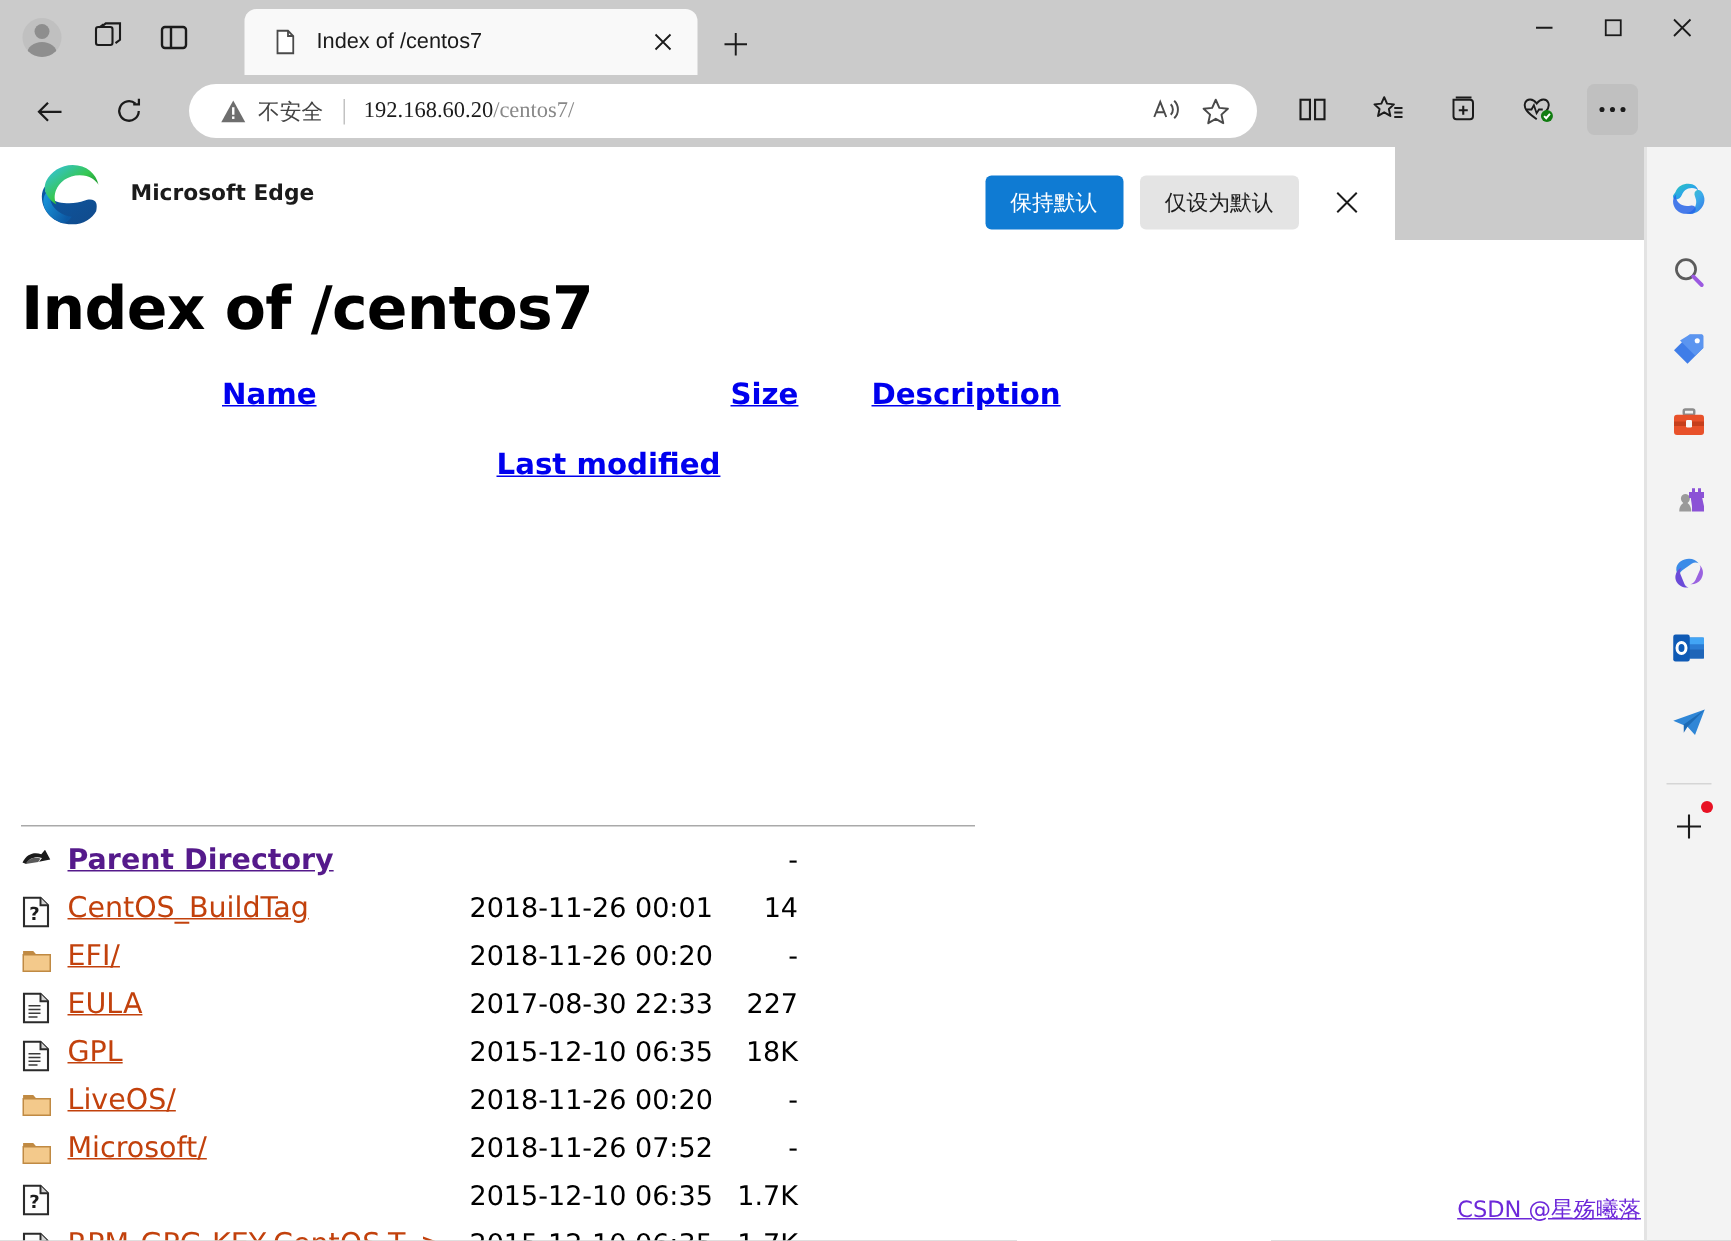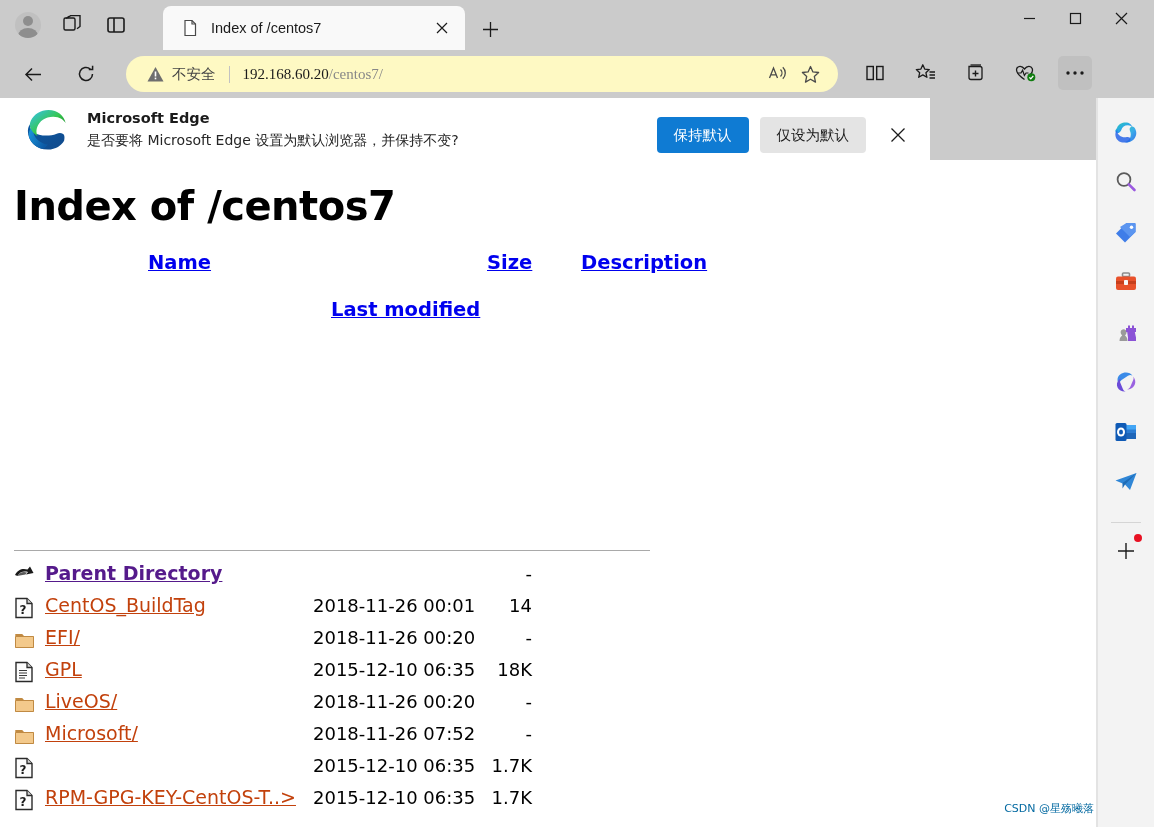--- a/index.html
+++ b/index.html
@@ -65,21 +65,21 @@
     position: absolute; top: 50px; left: 0; width: 1154px; height: 48px;
     background: #cbcbcb; display: flex; align-items: center;
   }
   .tbar-btn {
     width: 34px; height: 34px; border-radius: 5px; margin-left: 6px;
     display: flex; align-items: center; justify-content: center; cursor: pointer;
     flex: none;
   }
   .omnibox {
     position: absolute; left: 126px; top: 56px; width: 712px; height: 36px;
-    background: #fef9c3; border-radius: 18px; display: flex; align-items: center;
+    background: #ffffff; border-radius: 18px; display: flex; align-items: center;
     padding: 0 8px; cursor: text;
   }
   .warn-tri { width: 17px; height: 17px; margin-left: 13px; flex: none; }
   .insecure-label {
     font-size: 14.5px; color: #444; margin-left: 8px; white-space: nowrap;
     font-family: "DejaVu Sans", sans-serif;
   }
   .om-divider { width: 1px; height: 17px; background: #c2c2c2; margin: 0 13px; }
   .url-text { font-size: 15px; color: #1b1b1b; white-space: nowrap; font-family: Liberation Serif, serif; }
   .url-path { color: #888; }
@@ -175,22 +175,22 @@
     width: 40px; height: 40px; margin-bottom: 10px; border-radius: 6px;
     display: flex; align-items: center; justify-content: center; cursor: pointer;
     position: relative;
   }
   .sb-sep { width: 30px; height: 1px; background: #d5d5d5; margin: 10px 0 8px; }
   .sb-dot {
     position: absolute; top: 3px; right: 4px; width: 8px; height: 8px;
     border-radius: 50%; background: #e81123;
   }
   .watermark {
-    position: absolute; right: 60px; bottom: 11px; font-size: 11px; color: #0369a1;
-    font-family: "DejaVu Sans", sans-serif; white-space: nowrap;
+    position: absolute; right: 60px; bottom: 11px; font-size: 15px; color: #6d28d9;
+    font-family: "DejaVu Sans", sans-serif; white-space: nowrap; text-decoration: underline;
   }
   .edge-rail {
     position: absolute; top: 98px; right: 56px; width: 2px; height: 729px;
     background: #e3e3e3;
   }
 </style>
 </head>
 <body>
 
 <div id="app">
@@ -346,21 +346,20 @@
             <stop offset="0.5" stop-color="#36c752"></stop>
           <stop offset="1" stop-color="#0b6a0b"></stop>
         </linearGradient>
       </defs>
       <path d="M43 35.5 c-2.6 4.8 -8.5 9 -16.5 9 C14.5 44.5 6 36 6 25.5 c0 -3 1 -5.5 2.4 -7.2 c-0.5 2 0 5.6 3.4 8.4 c5.5 4.5 17.5 4 23 1.8 c4.5 -1.8 7.4 -0.5 8.2 1.4 c0.6 1.4 0.4 3.6 0 5.6 z" fill="url(#eg1)"></path>
       <path d="M20 43.6 c-4.6 -1.4 -8.5 -4.3 -11 -8.2 c-3 -4.8 -2.3 -10 0.4 -13 c1.8 -2 4.6 -3 7 -2.7 c-1.6 0.6 -3 1.8 -3.8 3.4 c-2.4 4.6 0.7 9.6 4.4 12.4 c3 2.3 6.8 3.6 9.3 3.8 c-1.7 2.8 -4 4.3 -6.3 4.3 z" fill="url(#eg2)"></path>
       <path d="M9 15 C12 8.6 19 4 27 4 c9.5 0 16 6 17.6 13.5 c-1.8 -3 -6 -6.5 -12.8 -6.5 c-8 0 -14.3 4.6 -16.4 11 c-1.4 4.2 -0.2 7.6 0.6 9 C12 28.5 8 24 8 19.5 c0 -1.6 0.4 -3.2 1 -4.5 z" fill="url(#eg3)"></path>
     </svg>
     <div class="banner-txt">
       <div class="banner-title">Microsoft Edge</div>
-      <div class="banner-sub">是否要将 Microsoft Edge 设置为默认浏览器，并保持不变?</div>
     </div>
     <div class="banner-actions">
       <button class="btn-primary">保持默认</button>
       <button class="btn-secondary">仅设为默认</button>
       <div class="banner-close">
         <svg width="16" height="16" viewBox="0 0 16 16">
           <path d="M1.5 1.5 L14.5 14.5 M14.5 1.5 L1.5 14.5" stroke="#1b1b1b" stroke-width="1.3"></path>
         </svg>
       </div>
     </div>
@@ -399,20 +398,30 @@
           </div>
           <div class="row">
             <span class="row-icon"><svg viewBox="0 0 21 22">
                 <path d="M1.5 5 h6.5 l1.8 2 h9.7 v12 h-18 z" fill="#d79b50"></path>
                 <path d="M1.5 7.5 h18 v11 h-18 z" fill="#f3c98b" stroke="#c08a43" stroke-width="1"></path>
                 <path d="M1.5 5 h6.5 l1.8 2 h-8.3 z" fill="#c08a43"></path>
               </svg></span>
             <a class="row-name">EFI/</a>
             <span class="row-mod">2018-11-26 00:20</span>
             <span class="row-size">-</span>
+          </div>
+          <div class="row">
+            <span class="row-icon"><svg viewBox="0 0 21 22">
+                <path d="M2 1.5 h11 l5 5 v14 h-16 z" fill="#fdfdfd" stroke="#2a2a2a" stroke-width="1.4"></path>
+                <path d="M13 1.5 v5 h5" fill="#d4d4d4" stroke="#2a2a2a" stroke-width="1.3"></path>
+                <path d="M5 9.5 h8 M5 12 h8 M5 14.5 h8 M5 17 h6" stroke="#3a3a3a" stroke-width="1.1"></path>
+              </svg></span>
+            <a class="row-name">EULA</a>
+            <span class="row-mod">2017-08-30 22:33</span>
+            <span class="row-size">227</span>
           </div>
           <div class="row">
             <span class="row-icon"><svg viewBox="0 0 21 22">
                 <path d="M2 1.5 h11 l5 5 v14 h-16 z" fill="#fdfdfd" stroke="#2a2a2a" stroke-width="1.4"></path>
                 <path d="M13 1.5 v5 h5" fill="#d4d4d4" stroke="#2a2a2a" stroke-width="1.3"></path>
                 <path d="M5 9.5 h8 M5 12 h8 M5 14.5 h8 M5 17 h6" stroke="#3a3a3a" stroke-width="1.1"></path>
               </svg></span>
             <a class="row-name">GPL</a>
             <span class="row-mod">2015-12-10 06:35</span>
             <span class="row-size">18K</span>

